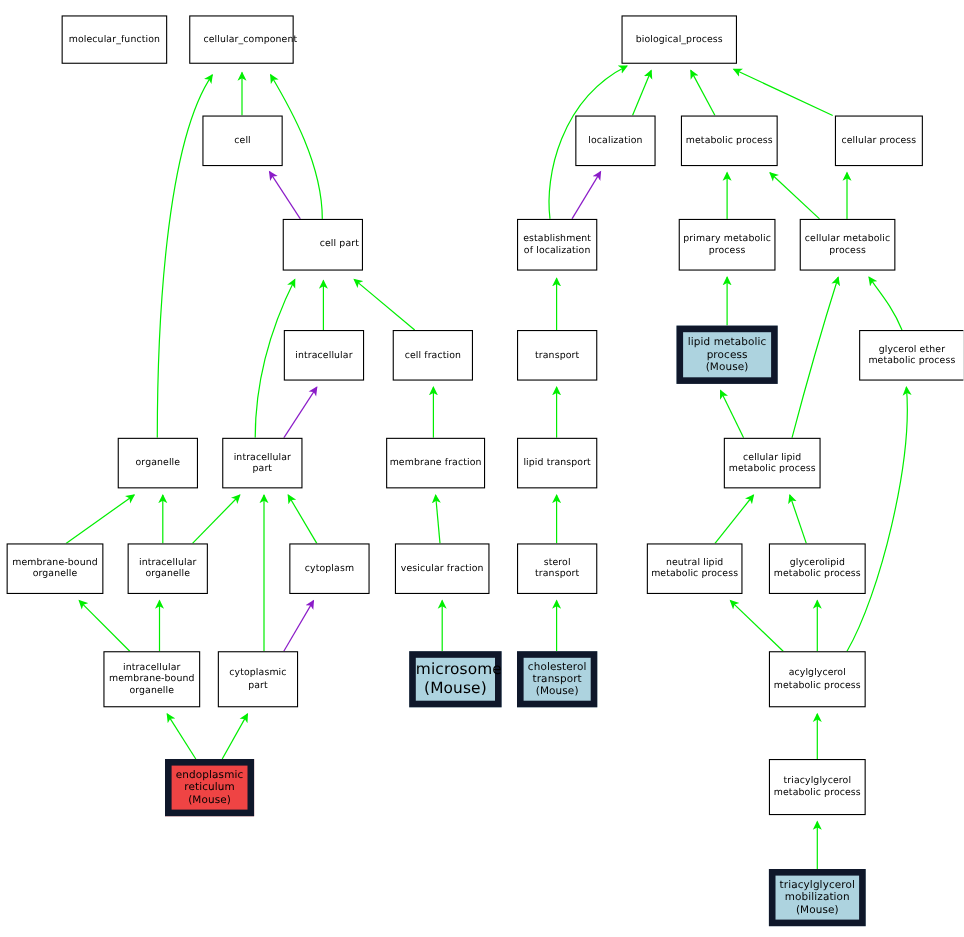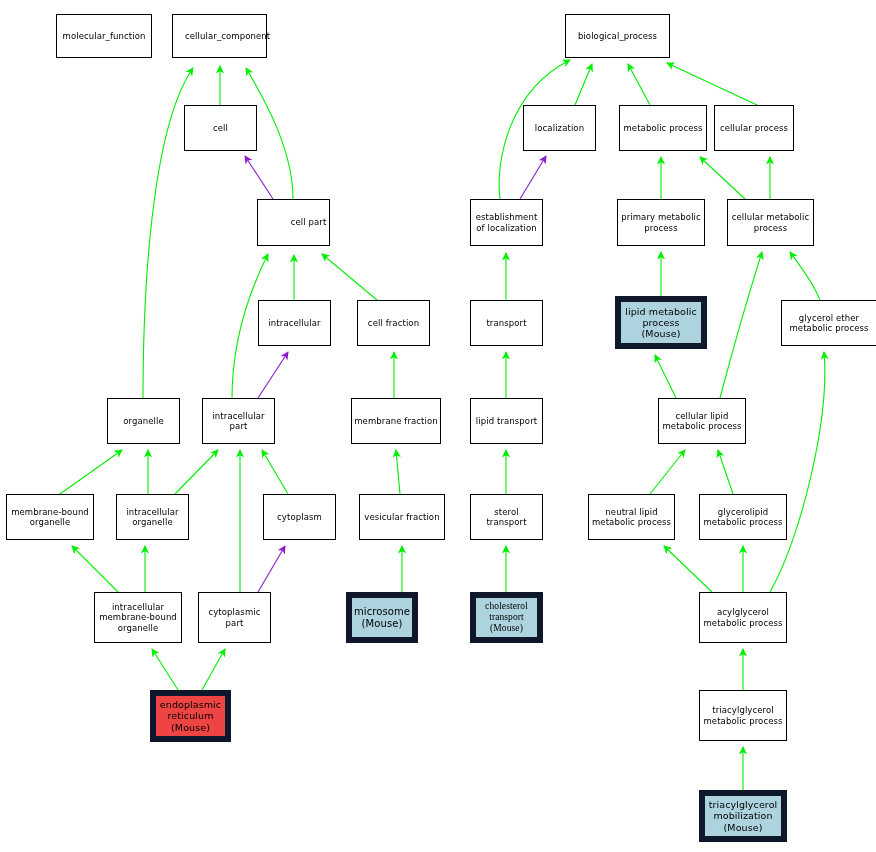--- a/index.html
+++ b/index.html
@@ -112,21 +112,21 @@
       </div>
       <div class="go-node" style="left: 184px; top: 105px; width: 73px; height: 46px; font-size: 8.5px;">
         <span class="lbl">cell</span>
       </div>
       <div class="go-node" style="left: 523px; top: 105px; width: 73px; height: 46px; font-size: 8.5px;">
         <span class="lbl">localization</span>
       </div>
       <div class="go-node" style="left: 619px; top: 105px; width: 88px; height: 46px; font-size: 8.5px;">
         <span class="lbl">metabolic process</span>
       </div>
-      <div class="go-node" style="left: 714px; top: 105px; width: 80px; height: 46px; font-size: 8.5px;">
+      <div class="go-node" style="left: 759px; top: 105px; width: 80px; height: 46px; font-size: 8.5px;">
         <span class="lbl">cellular process</span>
       </div>
       <div class="go-node" style="left: 257px; top: 199px; width: 73px; height: 47px; font-size: 8.5px; padding-left: 30px;">
         <span class="lbl">cell part</span>
       </div>
       <div class="go-node" style="left: 470px; top: 199px; width: 73px; height: 47px; font-size: 8.5px;">
         <span class="lbl">establishment
 of localization</span>
       </div>
       <div class="go-node" style="left: 617px; top: 199px; width: 88px; height: 47px; font-size: 8.5px;">
@@ -199,25 +199,25 @@
       </div>
       <div class="go-node" style="left: 94px; top: 592px; width: 88px; height: 51px; font-size: 8.5px;">
         <span class="lbl">intracellular
 membrane-bound
 organelle</span>
       </div>
       <div class="go-node" style="left: 198px; top: 592px; width: 73px; height: 51px; font-size: 8.5px;">
         <span class="lbl">cytoplasmic
 part</span>
       </div>
-      <div class="go-node hi" style="left: 346px; top: 592px; width: 72px; height: 51px; font-size: 10px; background: rgb(173, 211, 223);">
+      <div class="go-node hi" style="left: 372px; top: 592px; width: 84px; height: 51px; font-size: 14px; background: rgb(173, 211, 223);">
         <span class="lbl">microsome
 (Mouse)</span>
       </div>
-      <div class="go-node hi" style="left: 470px; top: 592px; width: 73px; height: 51px; font-size: 9.5px; background: rgb(173, 211, 223); font-family: Liberation Serif, serif;">
+      <div class="go-node hi" style="left: 470px; top: 592px; width: 73px; height: 51px; font-size: 9.5px; background: rgb(173, 211, 223);">
         <span class="lbl">cholesterol
 transport
 (Mouse)</span>
       </div>
       <div class="go-node" style="left: 699px; top: 592px; width: 88px; height: 51px; font-size: 8.5px;">
         <span class="lbl">acylglycerol
 metabolic process</span>
       </div>
       <div class="go-node hi" style="left: 150px; top: 690px; width: 81px; height: 52px; font-size: 9.5px; background: #ef4444;">
         <span class="lbl">endoplasmic

